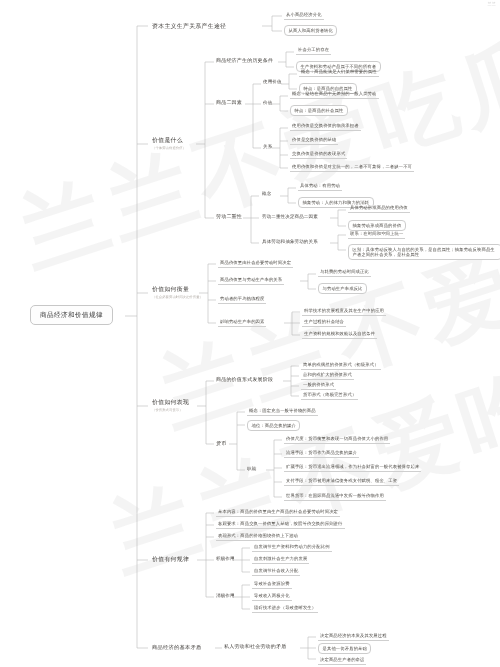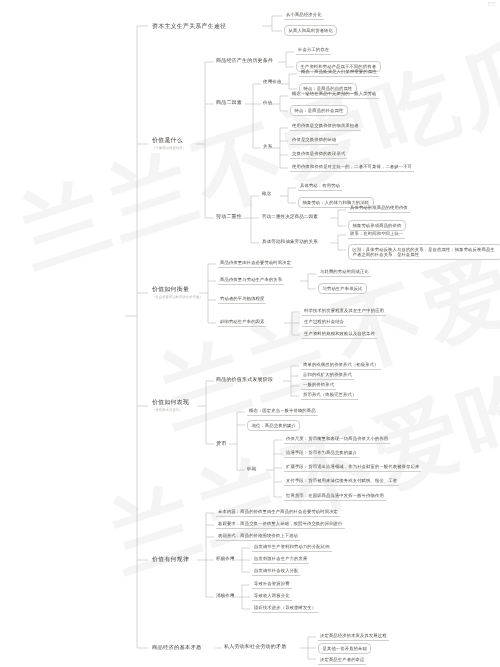--- a/index.html
+++ b/index.html
@@ -235,20 +235,21 @@
   <path d="M215 648 H222"></path>
   <path d="M300 648 H308"></path>
     <path d="M308 637 V659"></path>
   <path d="M308 637 H316"></path>
     <path d="M308 648 H316"></path>
     <path d="M308 659 H316"></path>
 </svg>
 
 <div id="nodes">
 
+  <div class="node root" style="left:30px;top:305px;">商品经济和价值规律</div>
 
   <div class="node lvl1" style="left:150px;top:22px;">资本主义生产关系产生途径</div>
   <div class="node under lvl4" style="left:284px;top:11px;">从小商品经济分化</div>
   <div class="node boxed lvl4" style="left:284px;top:25px;">从商人和高利贷者转化</div>
 
   <div class="node lvl1" style="left:150px;top:136px;">
     <span>价值是什么</span>
     <span class="sub">（个体劳动创造价值）</span>
   </div>
 

